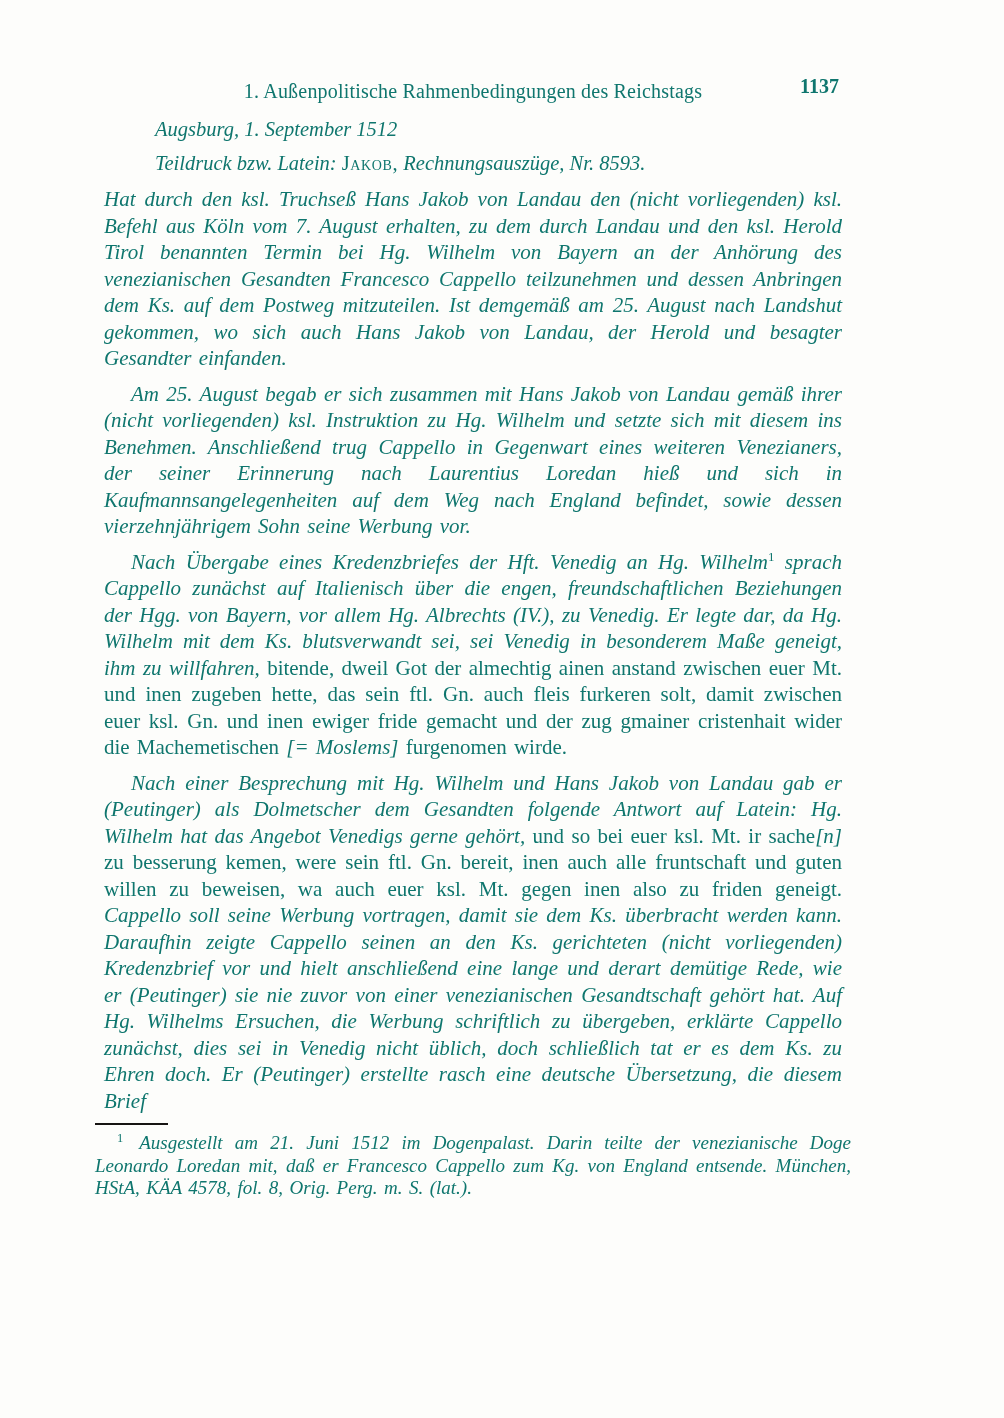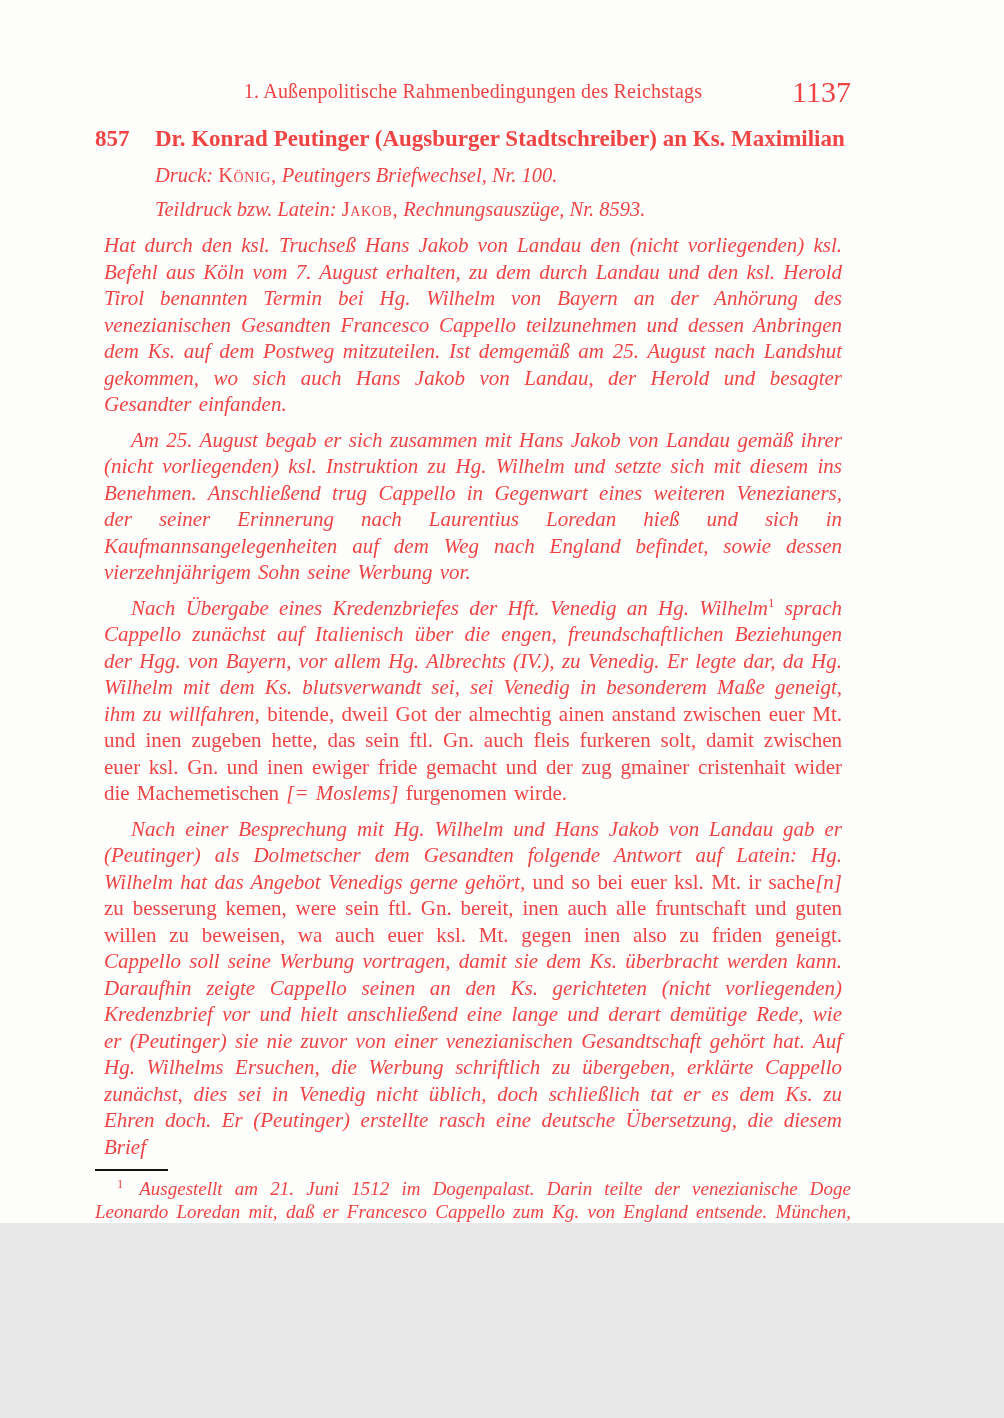--- a/index.html
+++ b/index.html
@@ -1,22 +1,22 @@
 <!DOCTYPE html>
 <html lang="de"><head>
 <meta charset="utf-8">
 <style>
   html, body { margin: 0; padding: 0; background: #e8e8e8; }
   .page {
     position: relative;
     width: 1004px;
-    height: 1223px;
+    height: 1418px;
     margin: 0 auto;
     background: #fdfdfb;
-    color: #ef4444;
+    color: #0f766e;
     font-family: "Liberation Serif", "DejaVu Serif", serif;
     overflow: hidden;
   }
   .content {
     position: absolute;
     left: 95px;
     top: 80px;
     width: 756px;
   }
 
@@ -26,23 +26,24 @@
     height: 28px;
     font-size: 20px;
   }
   .section-title {
     display: block;
     text-align: center;
     letter-spacing: 0.2px;
   }
   .page-number {
     position: absolute;
-    right: 0;
+    right: 12px;
     top: -5px;
-    font-size: 30px;
+    font-size: 20px;
+    font-weight: bold;
   }
 
   
   .doc-heading {
     position: relative;
     margin-top: 17px;
     font-weight: bold;
     font-size: 23px;
     line-height: 28px;
   }
@@ -112,33 +113,25 @@
 <body>
 
 <div class="page">
   <div class="content">
 
     <div class="running-header">
       <span class="section-title">1. Außenpolitische Rahmenbedingungen des Reichstags</span>
       <span class="page-number">1137</span>
     </div>
 
-    <div class="doc-heading">
-      <span class="doc-number">857</span>
-      <span class="doc-title">Dr. Konrad Peutinger (Augsburger Stadtschreiber) an Ks. Maximilian</span>
-    </div>
 
     <div class="meta">
+      <div class="meta-line place-date">Augsburg, 1. September 1512</div>
 
 
-      <div class="meta-line">
-        <span>Druck:</span>
-        <span class="sc">König,</span>
-        <span>Peutingers Briefwechsel, Nr. 100.</span>
-      </div>
 
       <div class="meta-line">
         <span>Teildruck bzw. Latein:</span>
         <span class="sc">Jakob,</span>
         <span>Rechnungsauszüge, Nr. 8593.</span>
       </div>
     </div>
 
     <div class="body-text">
       <p class="first">

